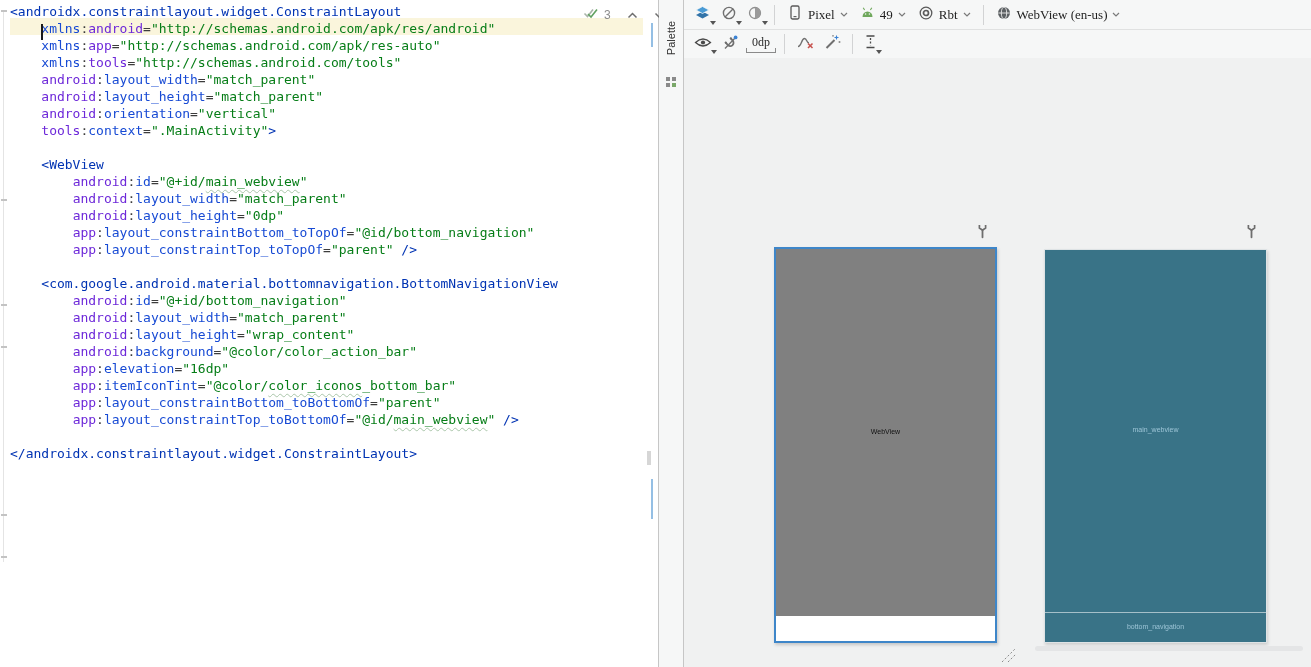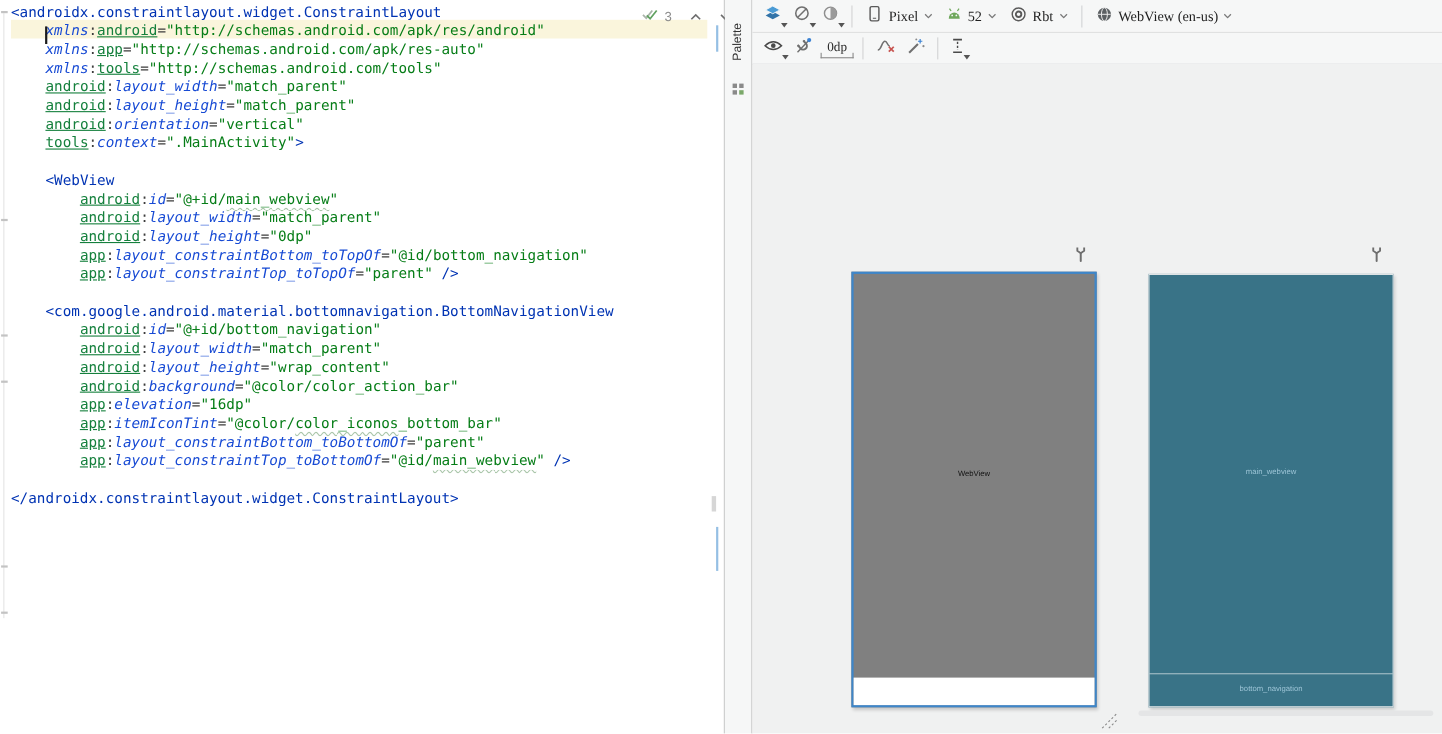--- a/index.html
+++ b/index.html
@@ -9,22 +9,22 @@
   
   .editor{position:absolute;left:0;top:0;width:658px;height:667px;background:#ffffff;border-right:1px solid #c6c6c6;}
   .gutter-line{position:absolute;left:3px;top:12px;width:1px;height:550px;background:#e4e4e4;}
   .fold-tick{position:absolute;left:1px;width:6px;height:2px;background:#c3c3c3;}
   .code{position:absolute;left:10px;top:1px;width:633px;
         font-family:"DejaVu Sans Mono","Liberation Mono",monospace;font-size:13px;line-height:21px;
         white-space:pre;color:#222;}
   .code-line{height:17px;}
   .code-line.current{background:#faf5dc;}
   .tk-t{color:#0033b3;}
-  .tk-n{color:#15803d;text-decoration:underline;}
-  .tk-a{color:#174ad4;font-style:italic;}
+  .tk-n{color:#6d28d9;}
+  .tk-a{color:#174ad4;}
   .tk-p{color:#3c3c3c;}
   .tk-v{color:#067d17;}
   .tk-w{color:#067d17;text-decoration:underline wavy #aac6aa;text-decoration-thickness:1px;text-underline-offset:3px;}
   .caret{position:absolute;left:41px;top:24px;width:1.5px;height:16px;background:#1a1a1a;}
   .inspection{position:absolute;left:583px;top:6px;height:18px;display:flex;align-items:center;gap:5px;
               color:#8c8c8c;font-size:12px;}
   .stripe-mark{position:absolute;}
   .m-blue{background:#95bfe4;}
   .m-gray{background:#d6d6d6;}
 
@@ -167,21 +167,21 @@
       <div class="tb-combo">
         <span>
           <svg width="15" height="13" viewBox="0 0 15 13">
             <line x1="4.6" y1="4" x2="3.2" y2="1.8" stroke="#6fa85c" stroke-width="1.1"></line>
             <line x1="10.4" y1="4" x2="11.8" y2="1.8" stroke="#6fa85c" stroke-width="1.1"></line>
             <path d="M2.5 11 a5 5.6 0 0 1 10 0 z" fill="#6fa85c"></path>
             <circle cx="5.6" cy="8" r="0.8" fill="#f6f7f7"></circle>
             <circle cx="9.4" cy="8" r="0.8" fill="#f6f7f7"></circle>
           </svg>
         </span>
-        <span>52</span>
+        <span>49</span>
         <svg width="8" height="5" viewBox="0 0 8 5">
             <path d="M1 1l3 3 3-3" stroke="#7a7a7a" stroke-width="1.2" fill="none"></path>
           </svg>
       </div>
       <div class="tb-combo">
         <span>
           <svg width="16" height="16" viewBox="0 0 16 16">
             <circle cx="8" cy="8" r="5.8" fill="none" stroke="#5a5a5a" stroke-width="1.3"></circle>
             <circle cx="8" cy="8" r="2.5" fill="none" stroke="#5a5a5a" stroke-width="1.7"></circle>
           </svg>

